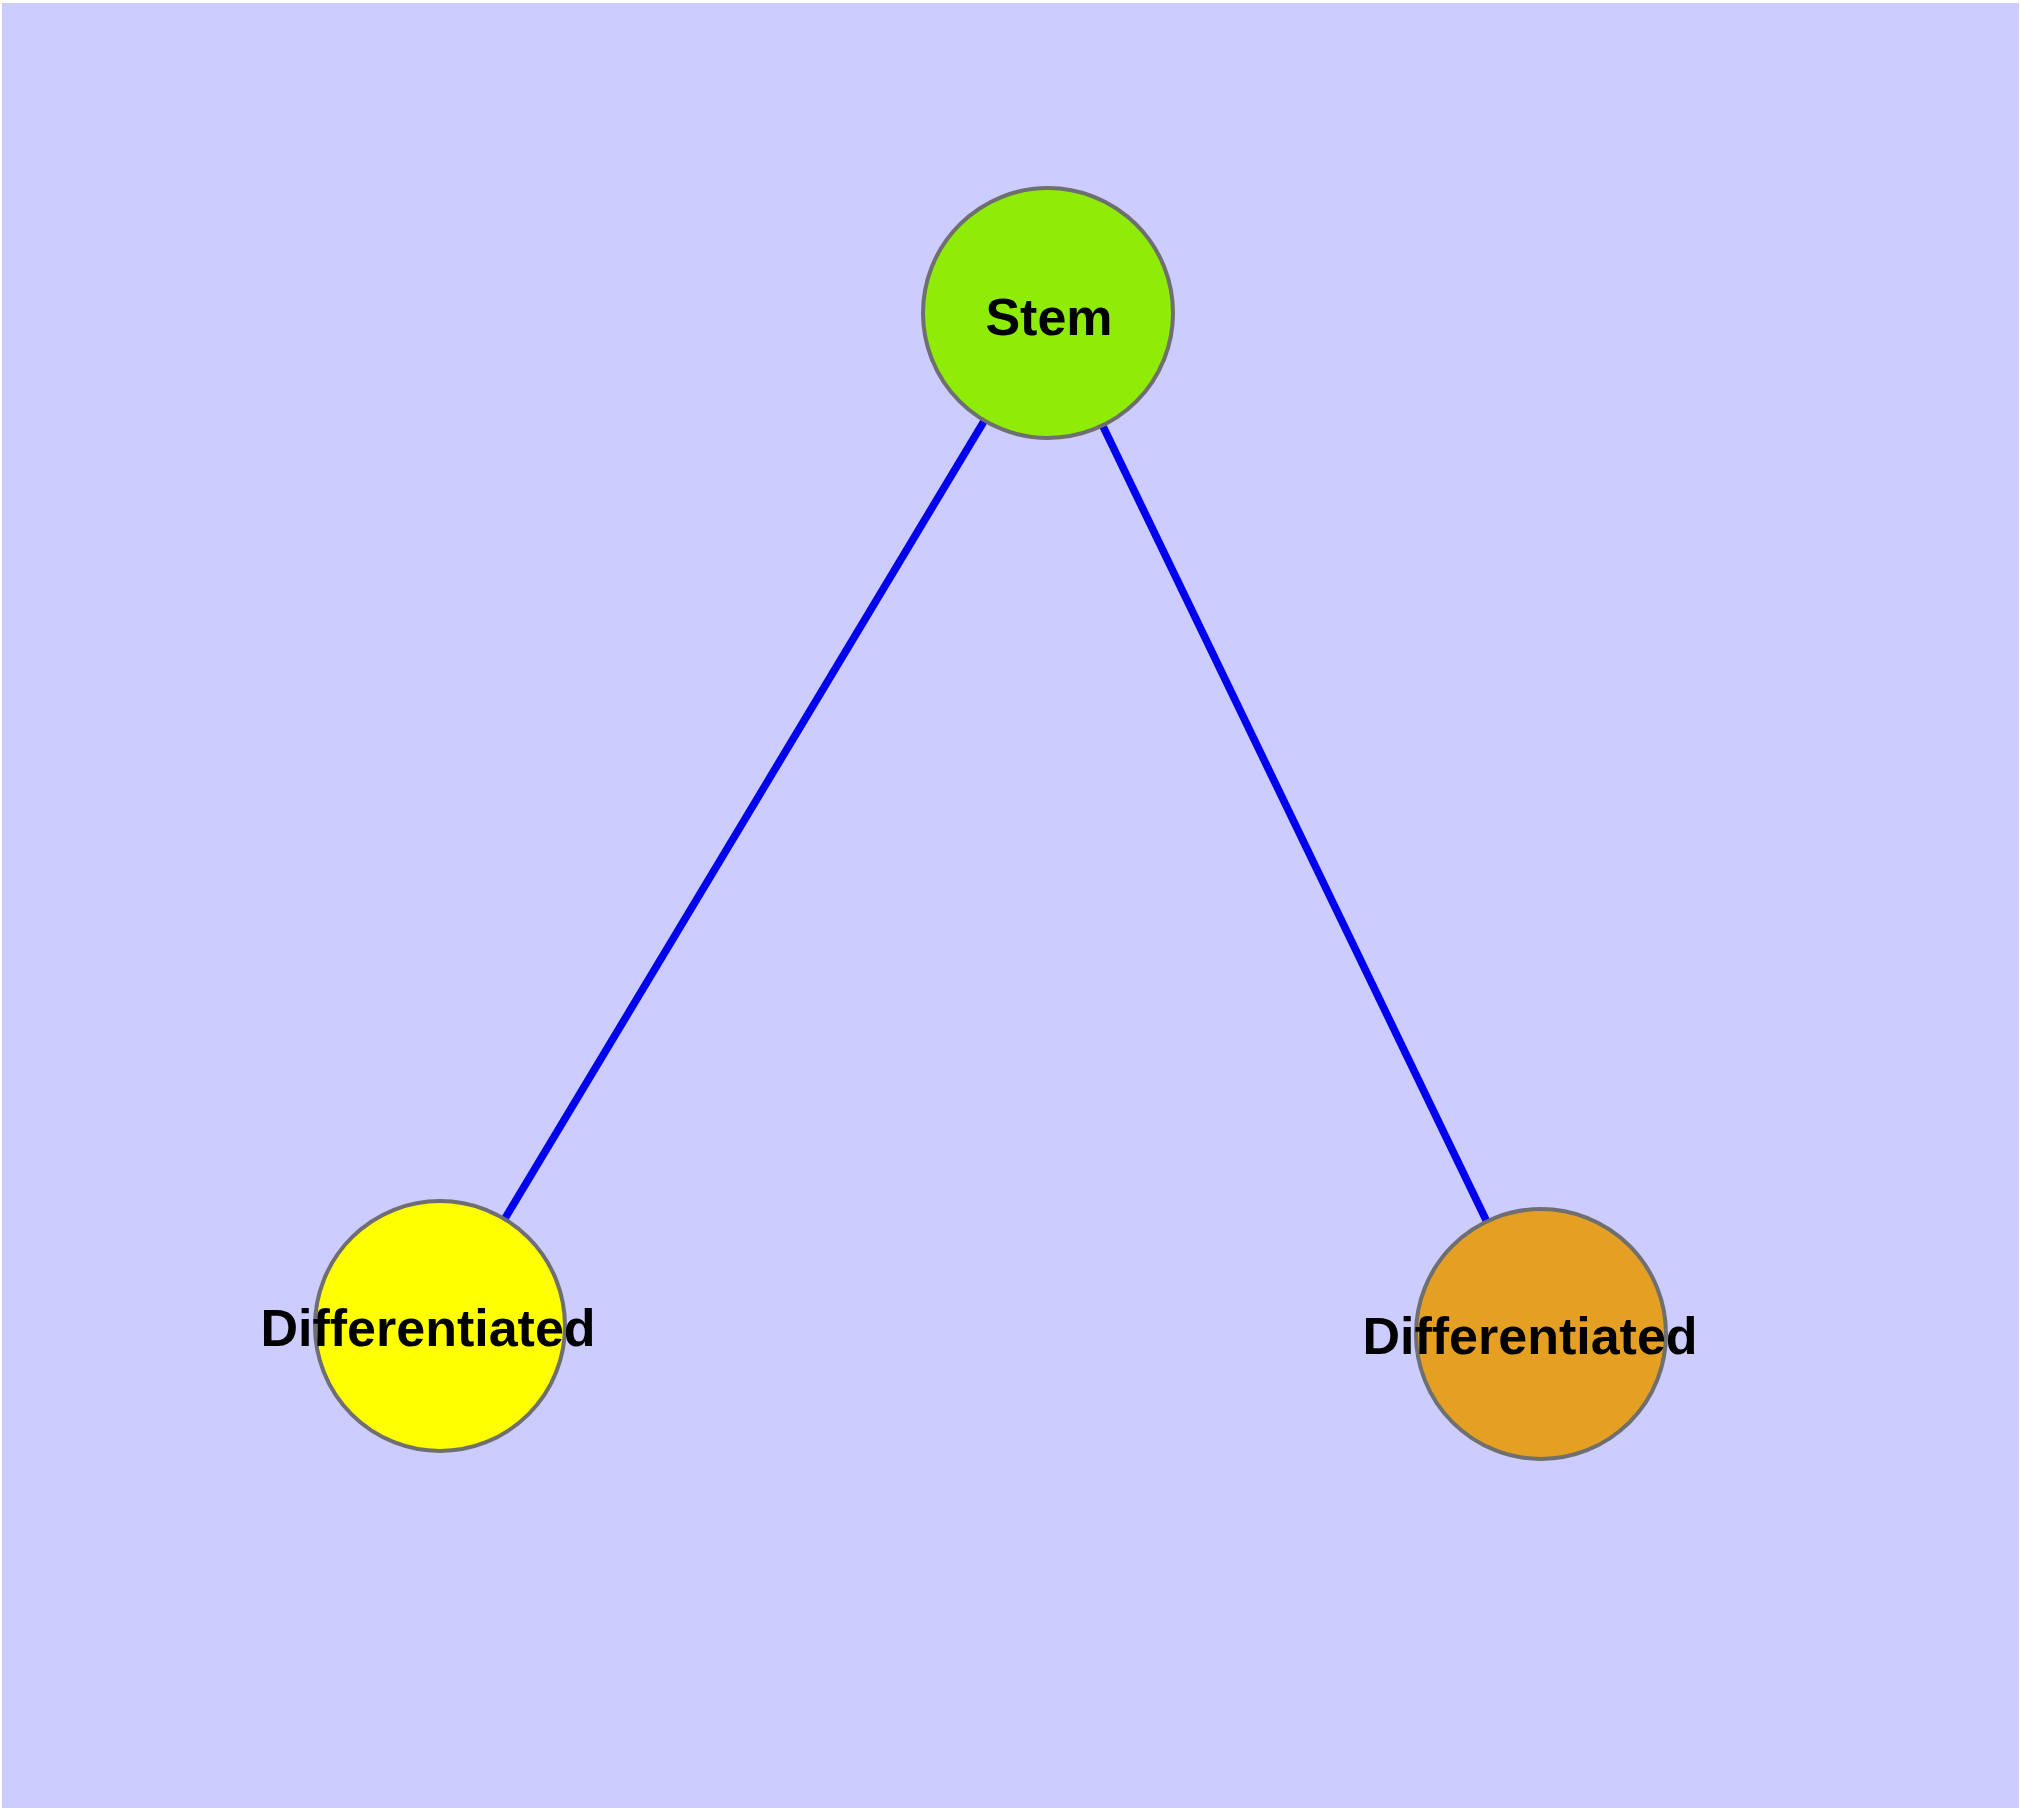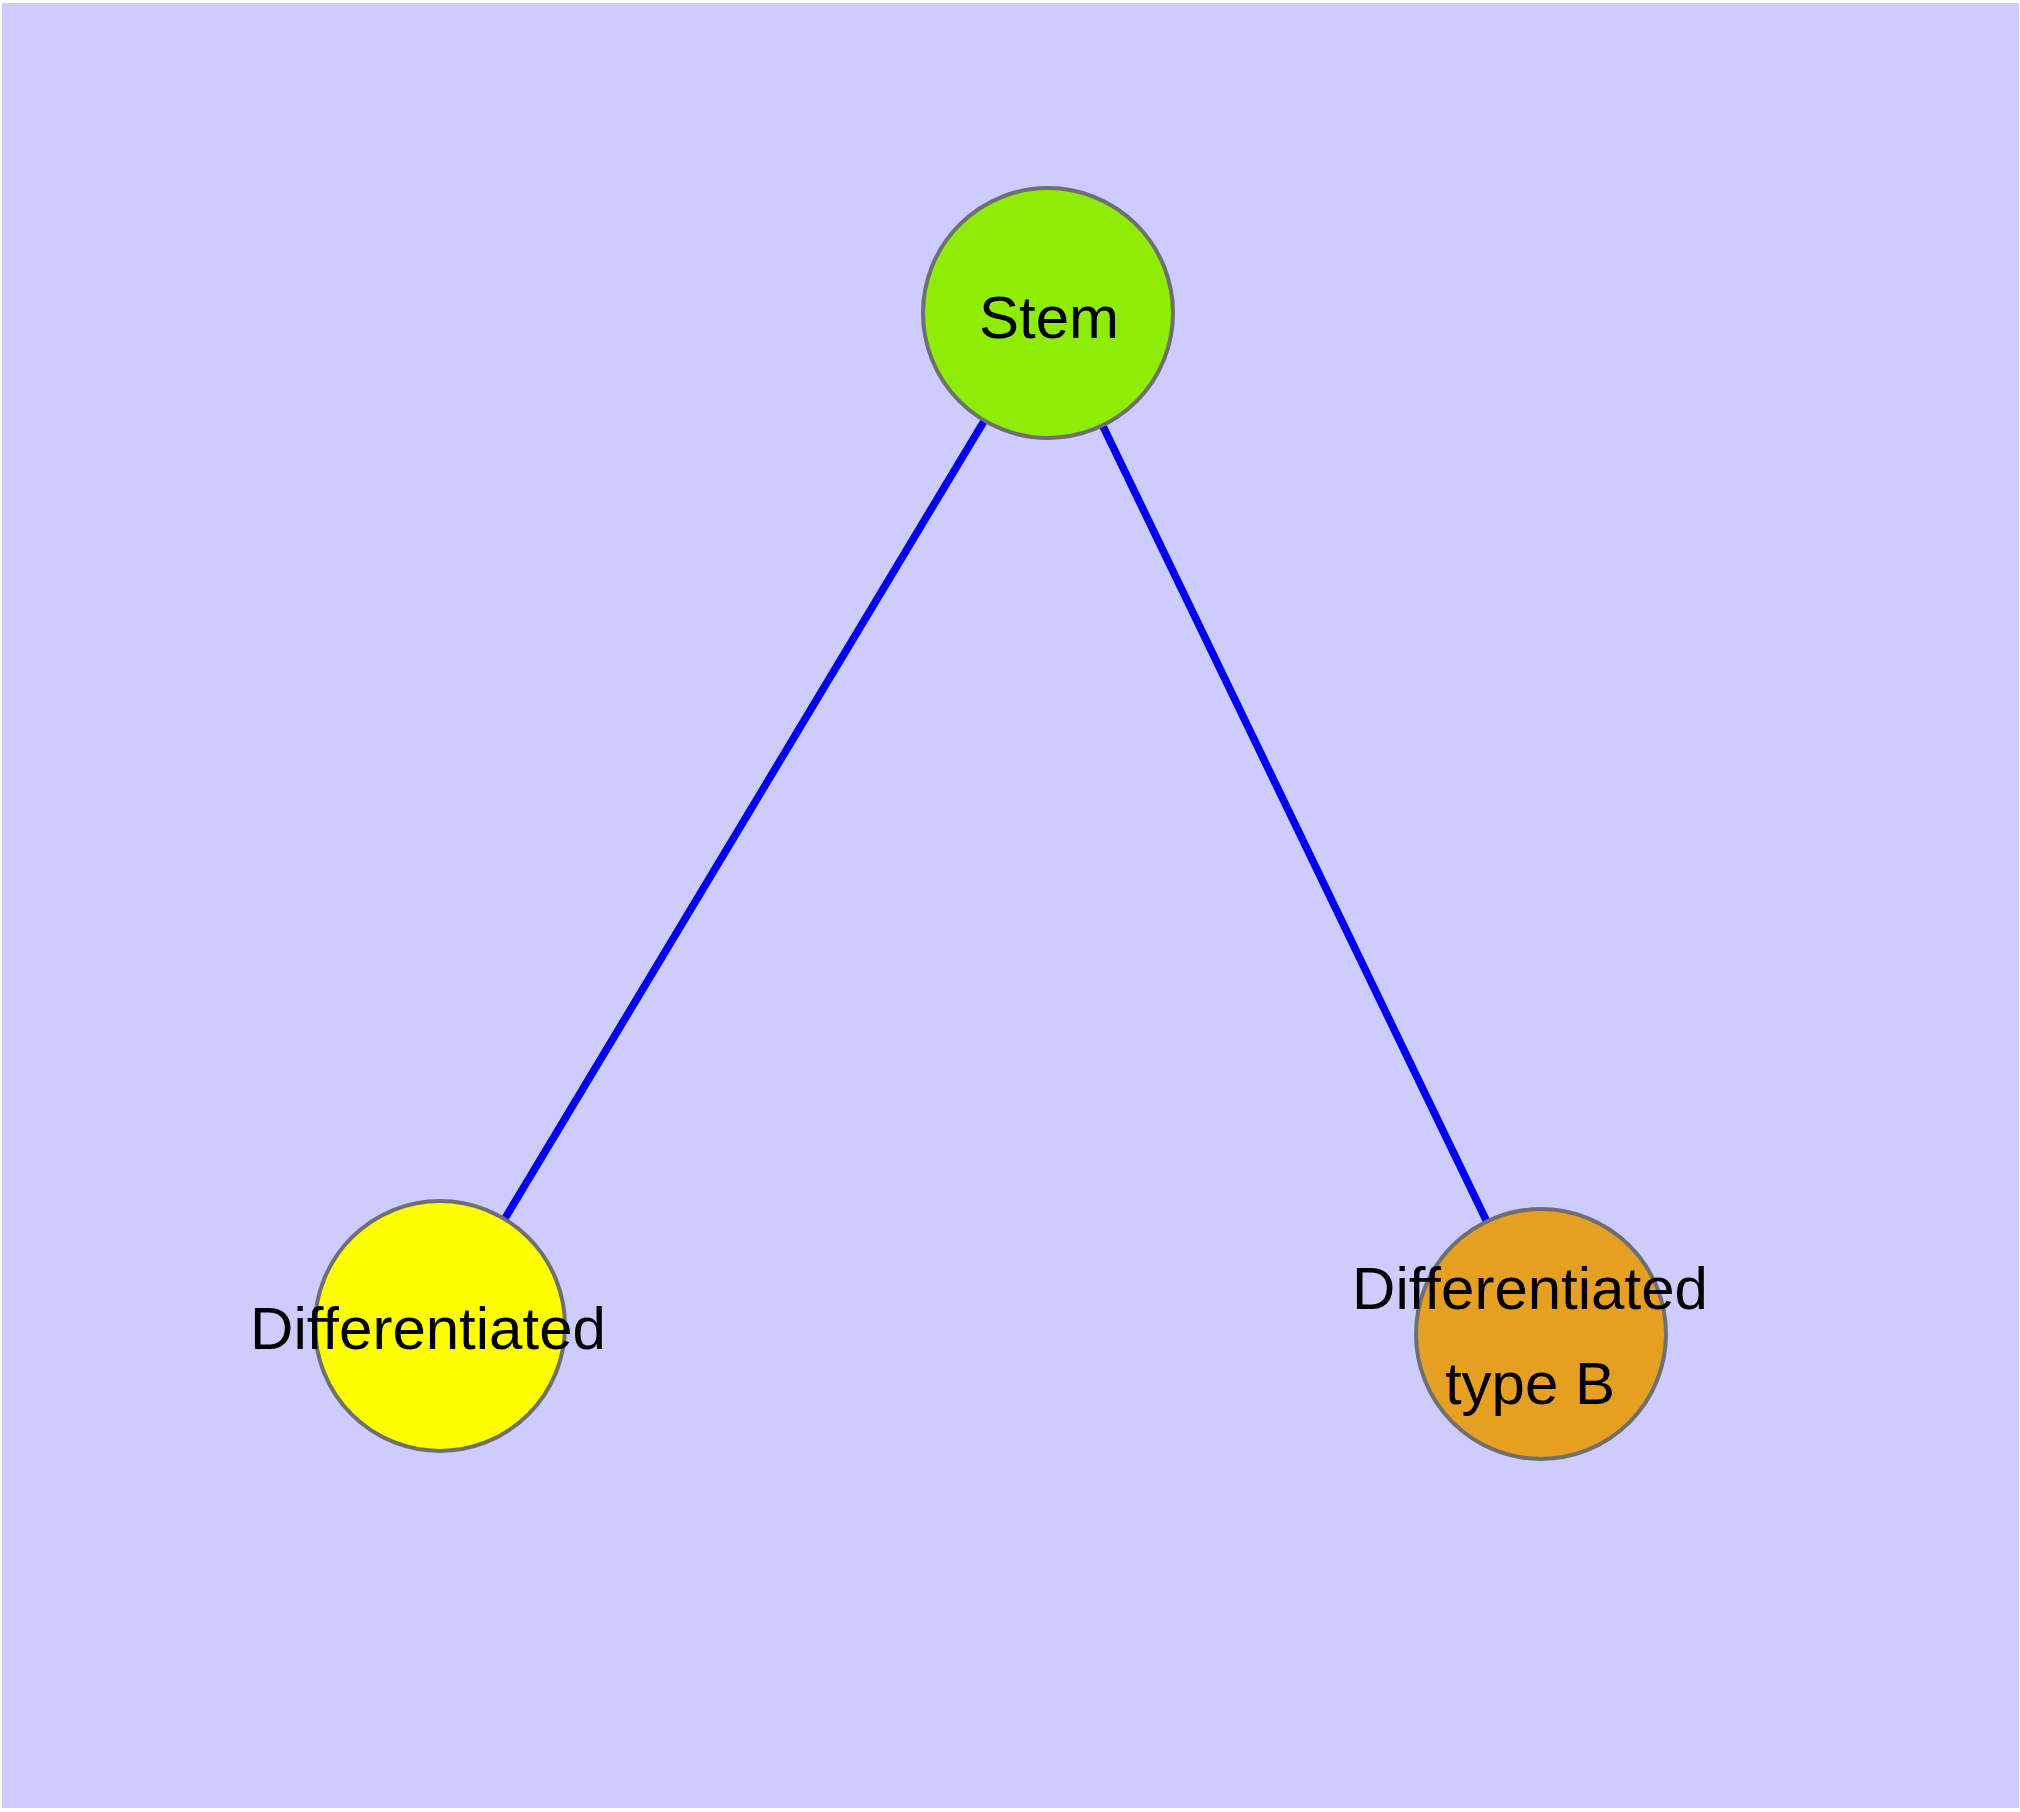--- a/index.html
+++ b/index.html
@@ -38,22 +38,22 @@
     box-sizing: border-box;
     border: 4.2px solid #6f6f6f;
     border-radius: 50%;
   }
   .node-stem { left: 921px; top: 186px; }
   .node-a    { left: 313px;  top: 1199px; }
   .node-b    { left: 1414px; top: 1207px; }
   .label {
     position: absolute;
     transform: translate(-50%, -50%);
-    font-weight: normal;
-    font-size: 60px;
+    font-weight: bold;
+    font-size: 52px;
     line-height: 95px;
     text-align: center;
     white-space: nowrap;
   }
   .label-stem { left: 1049px; top: 317px; }
   .label-a    { left: 428px;  top: 1328px; }
   .label-b    { left: 1530px; top: 1336px; }
 </style>
 </head>
 <body>
@@ -74,17 +74,16 @@
   <div class="node node-b" style="background-color: rgb(229, 160, 35); border-color: rgb(111, 111, 111);"></div>
 
   <div class="label label-stem" style="color: rgb(0, 0, 0);">Stem</div>
 
   <div class="label label-a" style="color: rgb(0, 0, 0);">
     <div>Differentiated</div>
   </div>
 
   <div class="label label-b" style="color: rgb(0, 0, 0);">
     <div>Differentiated</div>
-    <div>type B</div>
   </div>
 
 </div>
 
 
 </body></html>

